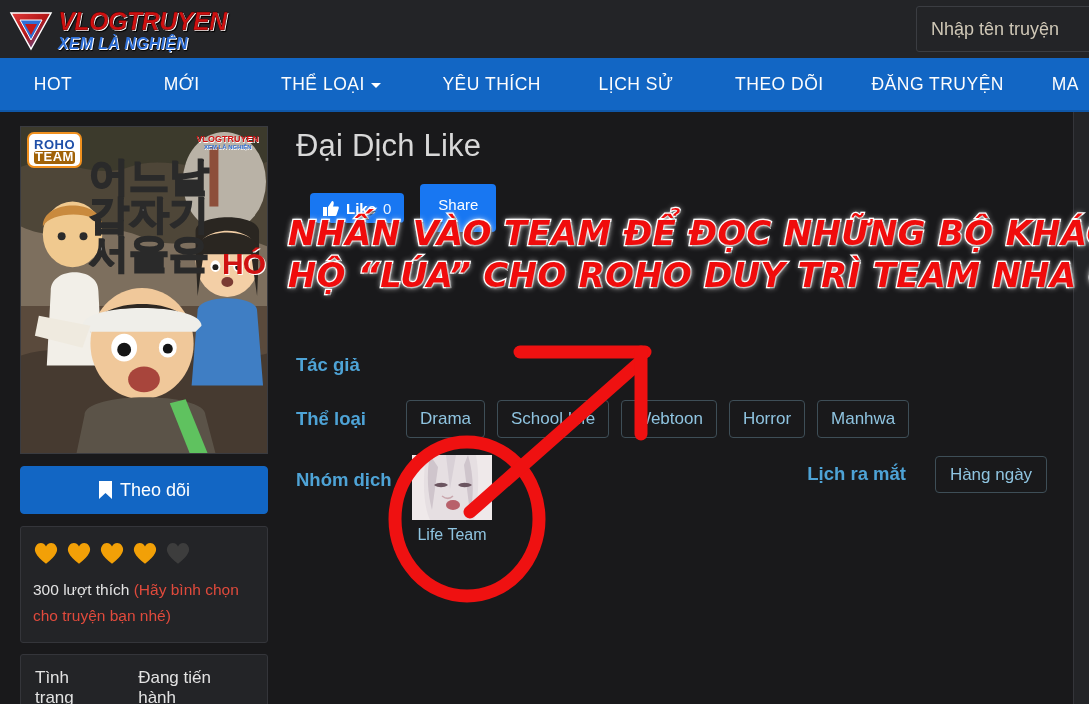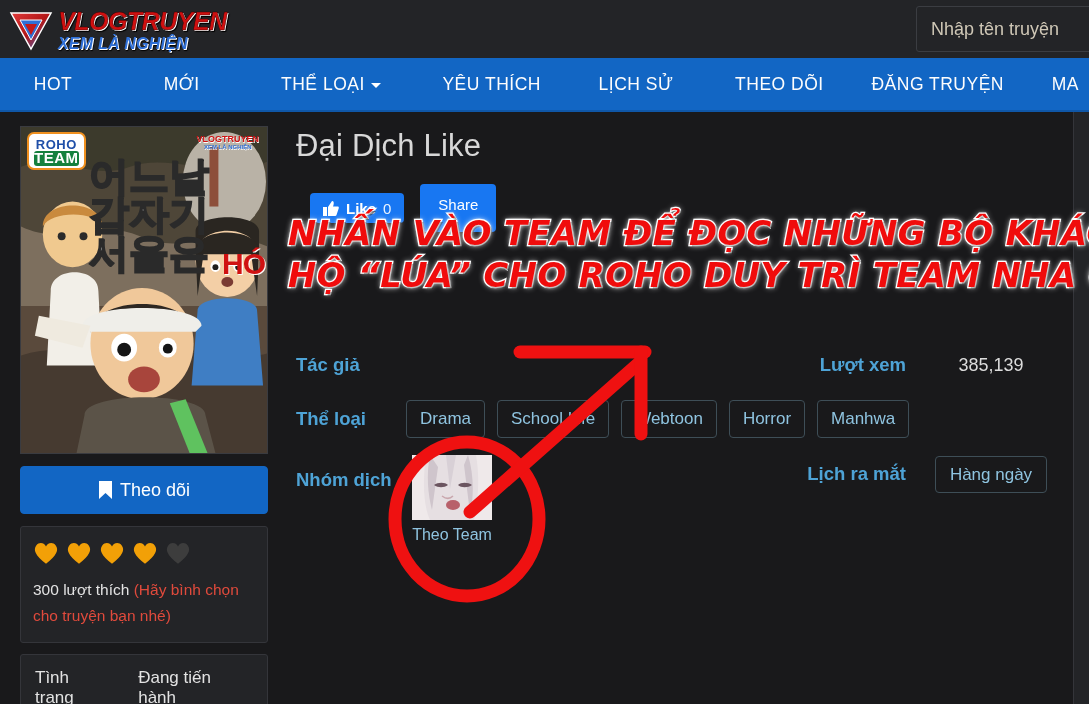--- a/index.html
+++ b/index.html
@@ -96,22 +96,22 @@
     position: absolute; left: 6px; top: 5px;
     background: #fff;
     border: 2px solid #f0901e;
     border-radius: 7px;
     padding: 2px 5px;
     line-height: 0.95;
     text-align: center;
   }
   .roho-badge .r1 { font-size: 13px; font-weight: bold; color: #1f4fa8; letter-spacing: 0.5px; }
   .roho-badge .r2 {
-    font-size: 15px; font-weight: bold; color: #1f4fa8; letter-spacing: 0.5px;
-    background:#15803d; color:#fff; border-radius:3px; display:block;
+    font-size: 13px; font-weight: bold; color: #1f4fa8; letter-spacing: 0.5px;
+    background:#a16207; color:#fff; border-radius:3px; display:block;
   }
   .cover-wm {
     position: absolute; right: 8px; top: 8px;
     text-align: center; line-height: 1;
   }
   .cover-wm .w1 { font-size: 9px; font-weight: bold; color: #d01212; display:block;
                   text-shadow: 0.5px 0.5px 0 #fff; }
   .cover-wm .w2 { font-size: 6px; font-weight: bold; color: #2f6fd6; display:block;
                   text-shadow: 0.5px 0.5px 0 #fff; }
   .cover-hot {
@@ -444,24 +444,20 @@
     <div class="banner">
       <div class="banner-line l1">NHẤN VÀO TEAM ĐỂ ĐỌC NHỮNG BỘ KHÁC ỦNG</div>
       <div class="banner-line l2">HỘ “LÚA” CHO ROHO DUY TRÌ TEAM NHA CẢ NHÀ!!</div>
     </div>
 
     <div class="info">
 
       <div class="info-row">
         <span class="lbl">Tác giả</span>
         <span class="val"></span>
-        <div class="right-col">
-          <span class="lbl">Lượt xem</span>
-          <span class="val">385,139</span>
-        </div>
       </div>
 
       <div class="info-row" style="margin-top:10px;">
         <span class="lbl">Thể loại</span>
         <div class="genres">
           <span class="genre">Drama</span>
           <span class="genre">School Life</span>
           <span class="genre">Webtoon</span>
           <span class="genre">Horror</span>
           <span class="genre">Manhwa</span>
@@ -475,21 +471,21 @@
             <rect width="80" height="65" fill="#efe9ea"></rect>
             <path d="M14 0 C10 30 12 52 18 65 H62 C66 48 68 22 64 0 Z" fill="#e6dfe2"></path>
             <path d="M18 0 C14 20 16 40 20 55 L26 12 Z" fill="#cfc5cc"></path>
             <path d="M56 0 C62 20 62 42 58 58 L52 10 Z" fill="#cfc5cc"></path>
             <path d="M34 0 L38 34 L44 0 Z" fill="#d8d0d6"></path>
             <path d="M22 30 C26 27 33 27 36 30 C32 33 26 33 22 30 Z" fill="#6b5560"></path>
             <path d="M46 30 C49 27 56 27 60 30 C56 33 49 33 46 30 Z" fill="#6b5560"></path>
             <ellipse cx="41" cy="50" rx="7" ry="5" fill="#b8606a"></ellipse>
             <path d="M30 41 C34 44 38 44 41 41" stroke="#c9a7ad" stroke-width="1.5" fill="none"></path>
           </svg>
-          <span class="team-name">Theo Team</span>
+          <span class="team-name">Life Team</span>
         </div>
         <div class="right-col" style="padding-top:8px;">
           <span class="lbl">Lịch ra mắt</span>
           <div class="val" style="width:170px;">
             <span class="schedule-badge">Hàng ngày</span>
           </div>
         </div>
       </div>
 
     </div>

